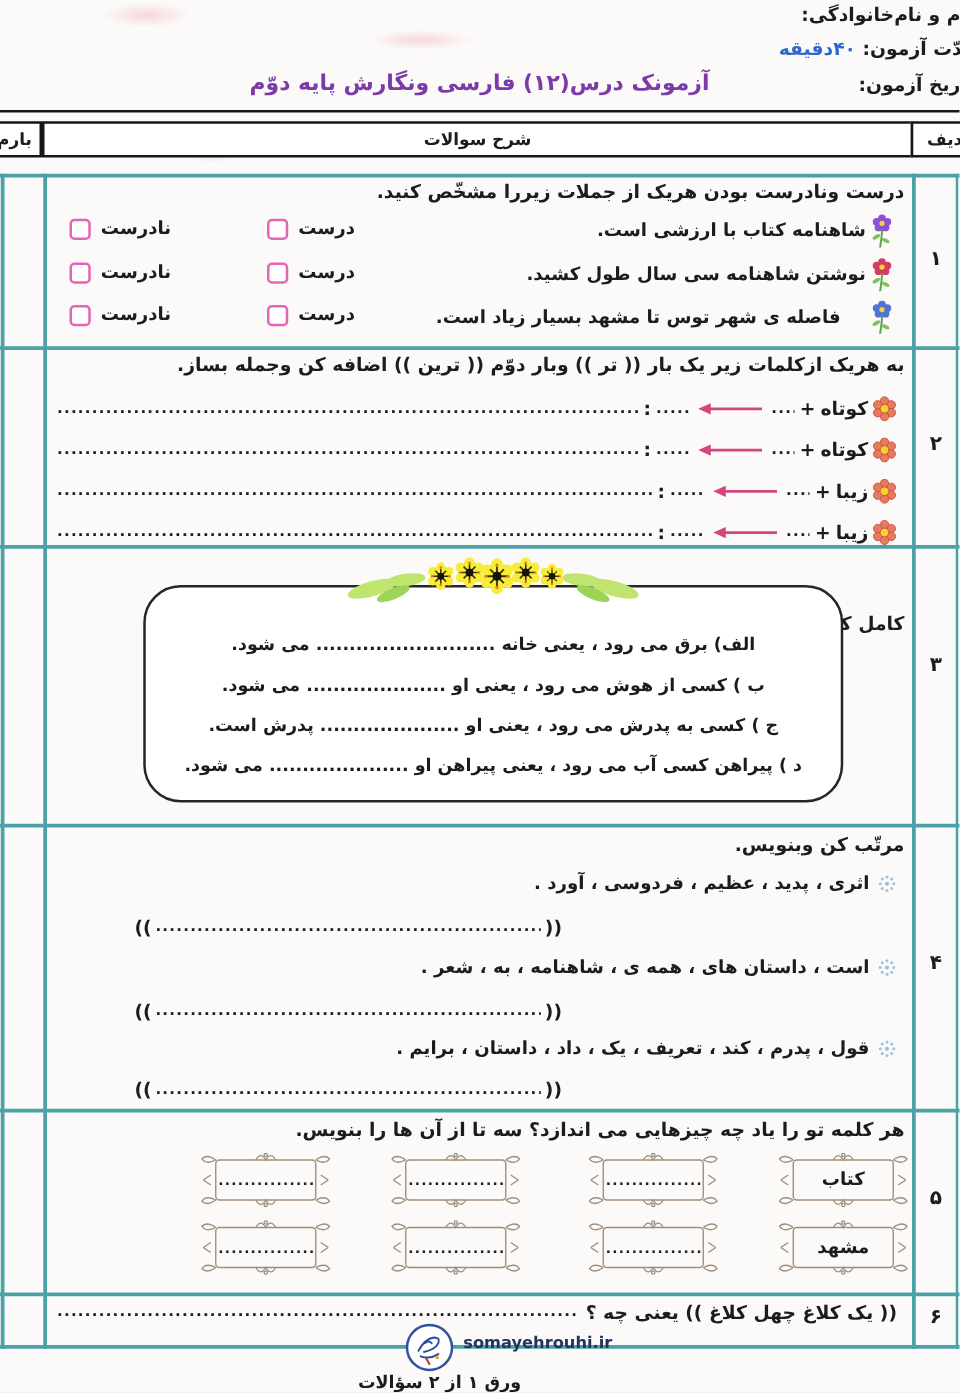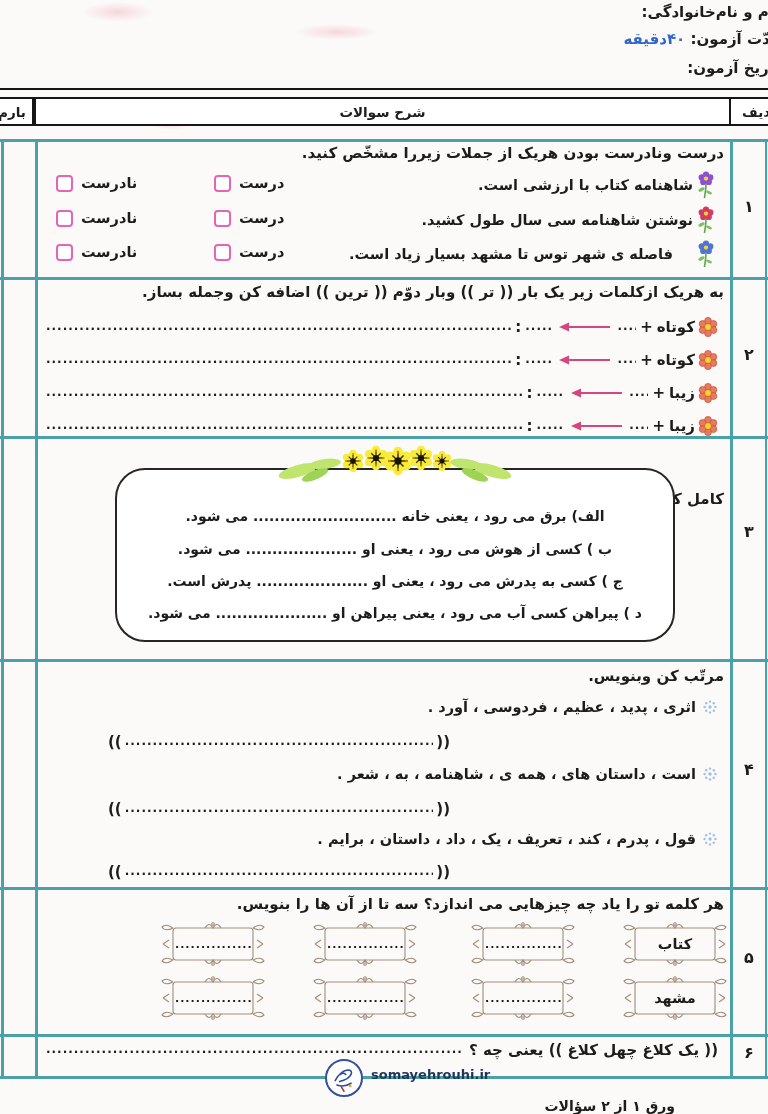--- a/index.html
+++ b/index.html
@@ -68,21 +68,21 @@
     white-space:nowrap;direction:ltr;}
   
   .q6-row{position:absolute;top:1040px;right:50px;left:46px;display:flex;align-items:center;}
   .q6-row .prompt6{font-weight:bold;font-size:15px;white-space:nowrap;margin-left:6px;}
   
   .logo{position:absolute;left:325px;top:1059px;width:38px;height:38px;border-radius:50%;
     background:#fff;border:2px solid var(--c-logo-blue,#33519f);box-sizing:border-box;
     z-index:6;display:flex;align-items:center;justify-content:center;line-height:0;}
   .site{position:absolute;left:371px;top:1067px;direction:ltr;font-weight:bold;
     font-size:13px;color:#22355c;z-index:6;}
-  .pagenote{position:absolute;top:1098px;left:3px;width:672px;
+  .pagenote{position:absolute;top:1098px;left:16px;width:672px;text-align:center;
     font-weight:bold;font-size:14px;}
   .smudge{position:absolute;pointer-events:none;
     background:radial-gradient(ellipse at center, rgba(238,140,165,.32), rgba(238,140,165,0) 70%);}
 </style>
 </head>
 <body>
 
 <svg width="0" height="0" style="position:absolute" aria-hidden="true">
   <defs>
     <g id="sflower">
@@ -169,20 +169,21 @@
   <div class="smudge" style="left:82px;top:2px;width:72px;height:20px;"></div>
   <div class="smudge" style="left:295px;top:24px;width:84px;height:16px;"></div>
   <div class="smudge" style="left:148px;top:116px;width:44px;height:14px;"></div>
 
   <div class="h-line" style="top:3px;">نام و نام‌خانوادگی:</div>
   <div class="h-line" style="top:30px;">
     <span>مدّت آزمون:</span>
     <span class="h-blue">۴۰دقیقه</span>
   </div>
   <div class="h-line" style="top:59px;">تاریخ آزمون:</div>
+  <div class="doc-title">آزمونک درس(۱۲) فارسی  ونگارش پایه دوّم</div>
 
   <div class="black-rule"></div>
   <div class="hcell" style="left:-10px;width:44px;">بارم</div>
   <div class="hcell" style="left:34px;width:697px;">شرح سوالات</div>
   <div class="hcell" style="left:729px;width:62px;">ردیف</div>
 
   <div>
     <div class="gl glh" style="top:139px;"></div>
     <div class="gl glh" style="top:277px;"></div>
     <div class="gl glh" style="top:436px;"></div>

